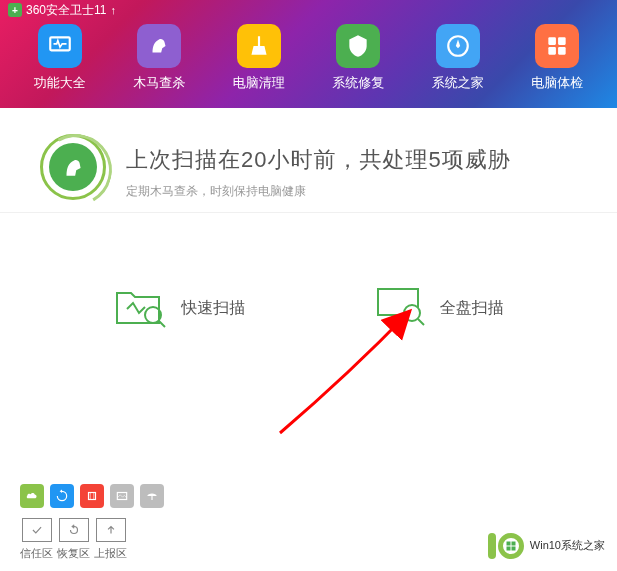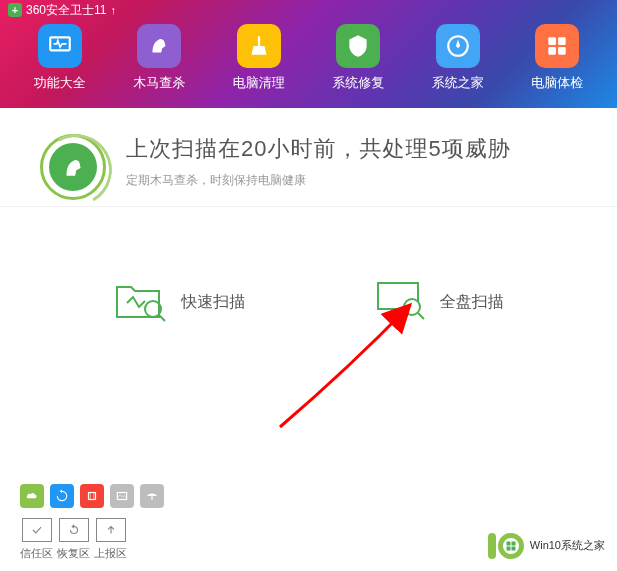--- a/index.html
+++ b/index.html
@@ -21,21 +21,21 @@
   .nav-icon { width: 44px; height: 44px; border-radius: 10px; display: flex; align-items: center; justify-content: center; margin-bottom: 6px; }
   .nav-icon svg { width: 26px; height: 26px; }
   .nav-label { color: #fff; font-size: 13px; }
   .ic-blue { background: #2196f3; }
   .ic-purple { background: #8e5fd0; }
   .ic-yellow { background: #ffc107; }
   .ic-green { background: #4caf50; }
   .ic-lblue { background: #42a5f5; }
   .ic-orange { background: #ff7043; }
   
-  .status-panel { padding: 26px 20px 6px 40px; display: flex; align-items: flex-start; border-bottom: 1px solid #f0f0f0; }
+  .status-panel { padding: 26px 20px 12px 40px; display: flex; align-items: flex-end; border-bottom: 1px solid #f0f0f0; }
   .status-circle { width: 66px; height: 66px; border: 3px solid #8bc34a; border-radius: 50%; display: flex; align-items: center; justify-content: center; margin-right: 20px; position: relative; }
   .status-circle::before { content: ""; position: absolute; top: -3px; left: -3px; width: 66px; height: 66px; border: 3px solid transparent; border-top-color: #aed581; border-right-color: #aed581; border-radius: 50%; transform: rotate(15deg); }
   .status-inner { width: 48px; height: 48px; background: #4caf50; border-radius: 50%; display: flex; align-items: center; justify-content: center; }
   .status-inner svg { width: 26px; height: 26px; fill: #fff; }
   .status-text { flex: 1; }
   .status-title { font-size: 22px; color: #555; margin-bottom: 8px; letter-spacing: 1px; }
   .status-sub { font-size: 12px; color: #999; }
   
   .scan-area { padding: 70px 50px 30px; display: flex; justify-content: space-around; position: relative; }
   .scan-item { display: flex; align-items: center; cursor: pointer; }

